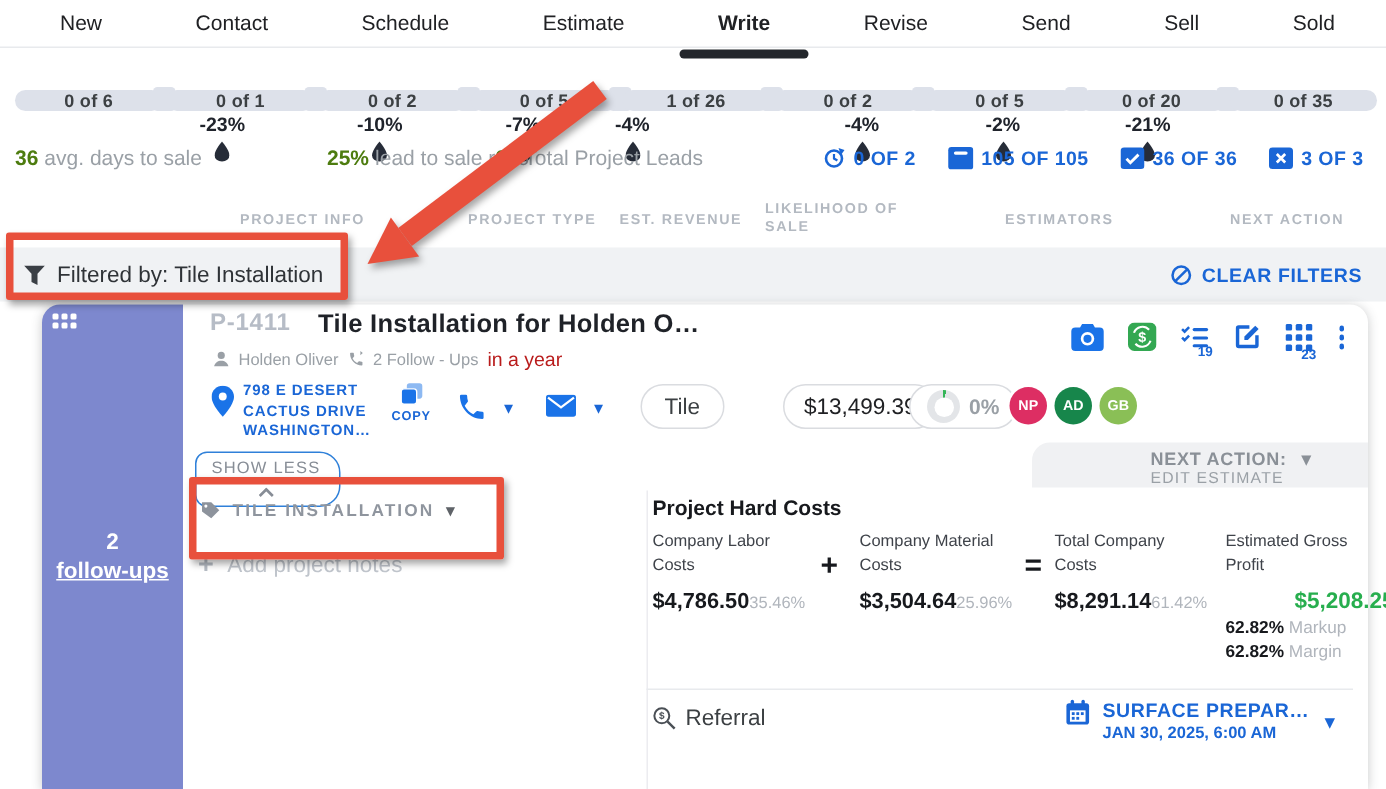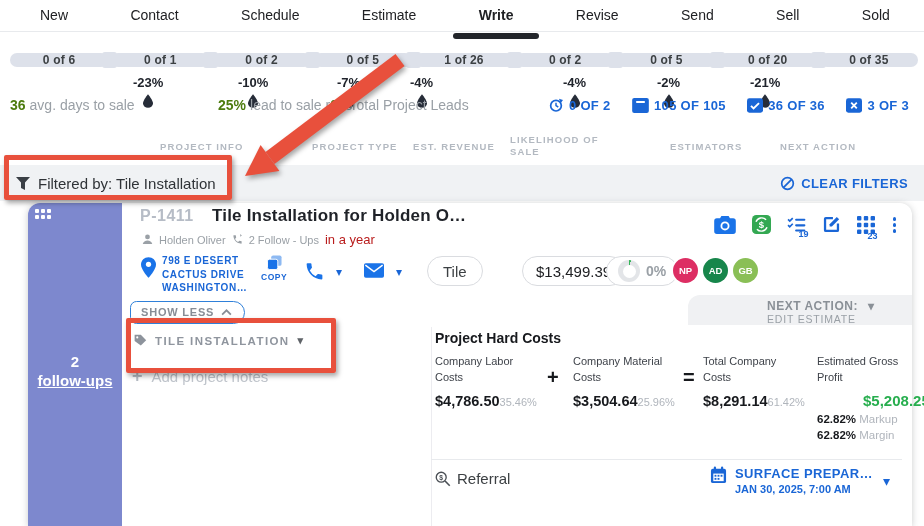--- a/index.html
+++ b/index.html
@@ -9,21 +9,21 @@
   
   .tabbar{position:absolute;top:0;left:0;right:0;height:31px;display:flex;
           justify-content:space-between;padding:7px 26px 0 32px;box-sizing:border-box;}
   .tabline{position:absolute;top:31px;left:0;right:0;height:1px;background:#e8eaed;}
   .tab{position:relative;font-size:14px;color:#202124;cursor:pointer;padding:0 8px;white-space:nowrap;}
   .tab.active{font-weight:bold;}
   .tab.active::after{content:"";position:absolute;left:-18px;right:-18px;bottom:-8px;height:6px;
           border-radius:6px;background:#23262b;}
 
   
-  .chips{position:absolute;top:45px;left:10px;right:6px;height:29px;display:flex;align-items:center;}
+  .chips{position:absolute;top:45px;left:10px;right:6px;height:29px;display:flex;align-items:flex-end;}
   .chip{flex:1;background:#dde1ea;border-radius:15px;display:flex;align-items:center;justify-content:center;
         font-size:12px;color:#3c4043;font-weight:bold;letter-spacing:.2px;cursor:pointer;}
   .conn{width:15px;height:16px;background:#dde1ea;margin:1px -6px 0 -6px;border-radius:3px;}
 
   
   .drops{position:absolute;top:75px;left:0;right:0;height:20px;}
   .drop{position:absolute;display:flex;align-items:center;gap:4px;font-size:13px;font-weight:bold;color:#20242c;flex-direction:column;}
 
   
   .stats{position:absolute;top:97px;left:0;right:0;height:20px;font-size:14px;color:#9aa0a6;}
@@ -86,21 +86,21 @@
   .donut{width:22px;height:22px;border-radius:50%;background:conic-gradient(#35b558 0 9deg,#e3e5e8 9deg 360deg);
          display:flex;align-items:center;justify-content:center;}
   .donut i{width:13px;height:13px;background:#fff;border-radius:50%;}
   .pct0{font-size:14px;font-weight:bold;color:#9aa0a6;}
   .avatars{position:absolute;left:645px;top:55px;display:flex;gap:5px;}
   .avatar{width:25px;height:25px;border-radius:50%;color:#fff;font-size:9.5px;font-weight:bold;
           display:flex;align-items:center;justify-content:center;box-shadow:0 0 0 2px #fff;}
 
   .showless{position:absolute;left:102px;top:98px;display:flex;align-items:center;gap:7px;
             border:1.5px solid #2f80d9;border-radius:8px 14px 14px 8px;padding:4px 12px 5px 10px;
-            font-size:11px;font-weight:bold;letter-spacing:.8px;color:#878d96;cursor:pointer;background:#fff;}
+            font-size:11px;font-weight:normal;letter-spacing:.8px;color:#878d96;cursor:pointer;background:#fff;flex-direction:column;}
 
   .nextpanel{position:absolute;left:660px;right:0;top:92px;height:30px;background:#f0f1f3;
              border-radius:12px 0 0 0;cursor:pointer;}
   .nextpanel .row1{position:absolute;left:79px;top:4px;display:flex;align-items:center;gap:10px;
                    font-size:12px;font-weight:bold;letter-spacing:.5px;color:#8a9097;}
   .nextpanel .row2{position:absolute;left:79px;top:18px;font-size:10.5px;letter-spacing:.8px;color:#9aa0a6;}
 
   .typedrop{position:absolute;left:106px;top:131px;display:flex;align-items:center;gap:8px;
             font-size:11.5px;font-weight:bold;letter-spacing:1.4px;color:#8f959e;cursor:pointer;}
   .typedrop .chevd{color:#5f6368;font-size:11px;}
@@ -256,21 +256,21 @@
         </span>
     </div>
   </div>
 
   <div class="colheads">
     <span class="colhead" style="left:160px">PROJECT INFO</span>
     <span class="colhead" style="left:312px">PROJECT TYPE</span>
     <span class="colhead" style="left:413px">EST. REVENUE</span>
     <span class="colhead wrap" style="left:510px">LIKELIHOOD OF SALE</span>
     <span class="colhead" style="left:670px">ESTIMATORS</span>
-    <span class="colhead" style="left:780px">NEXT ACTION</span>
+    <span class="colhead" style="left:820px">NEXT ACTION</span>
   </div>
 
   <div class="filterbar">
     <span class="filterlabel">
       <svg width="14" height="13" viewBox="0 0 14 13">
           <path d="M0 0h14L9 5.5V13l-4-2V5.5Z" fill="#3a3f45"></path>
         </svg>
       <span>Filtered by: Tile Installation</span>
     </span>
     <span class="clearfilters">
@@ -484,21 +484,21 @@
             <rect x="8" y="9.3" width="2" height="2"></rect>
             <rect x="11.2" y="9.3" width="2" height="2"></rect>
             <rect x="4.8" y="12.6" width="2" height="2"></rect>
             <rect x="8" y="12.6" width="2" height="2"></rect>
           </g>
           <rect x="4" y="0.5" width="2.4" height="4.4" rx="1.2" fill="#1a66d6"></rect>
           <rect x="11.6" y="0.5" width="2.4" height="4.4" rx="1.2" fill="#1a66d6"></rect>
         </svg>
       <span>
         <div class="t1">SURFACE PREPAR…</div>
-        <div class="t2">JAN 30, 2025, 7:00 AM</div>
+        <div class="t2">JAN 30, 2025, 6:00 AM</div>
       </span>
     </div>
     <span class="appt-chev">▾</span>
   </div>
 
   <div class="annot-box b1"></div>
   <div class="annot-box b2"></div>
   <svg class="annot-arrow" width="924" height="526" viewBox="0 0 924 526">
     <line x1="400" y1="60" x2="270" y2="158" stroke="#e8503c" stroke-width="15"></line>
     <polygon points="245,176 260.6,145 279.4,171" fill="#e8503c"></polygon>

